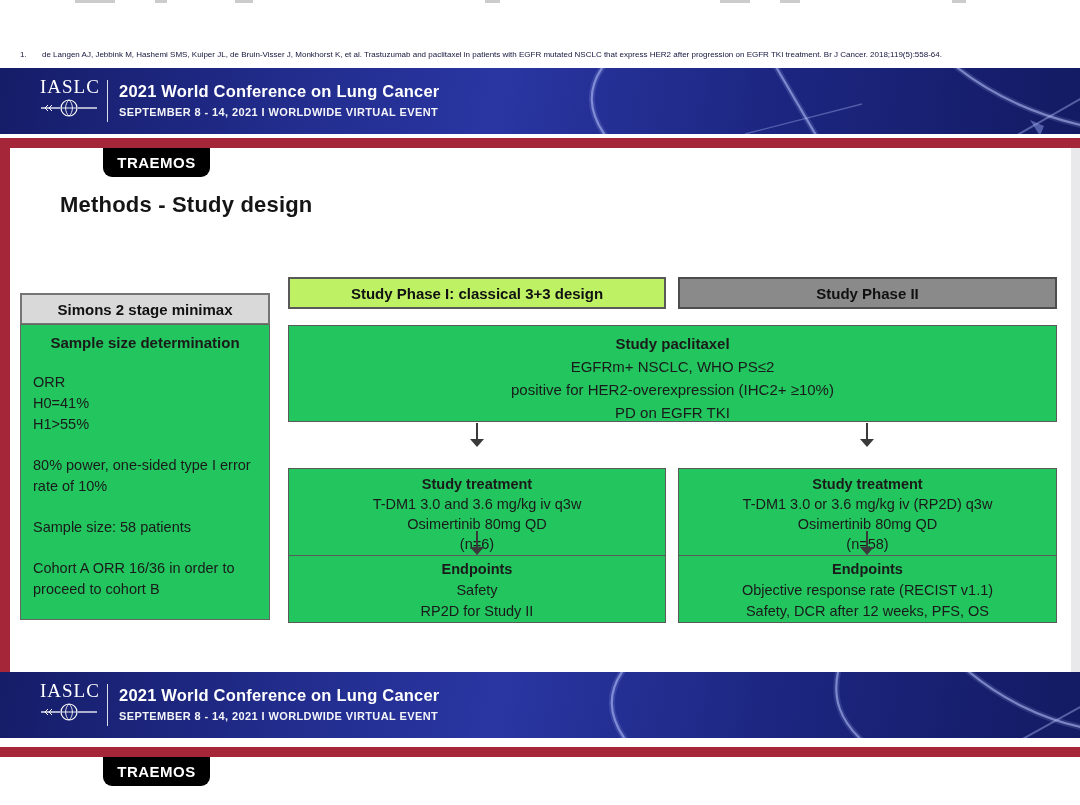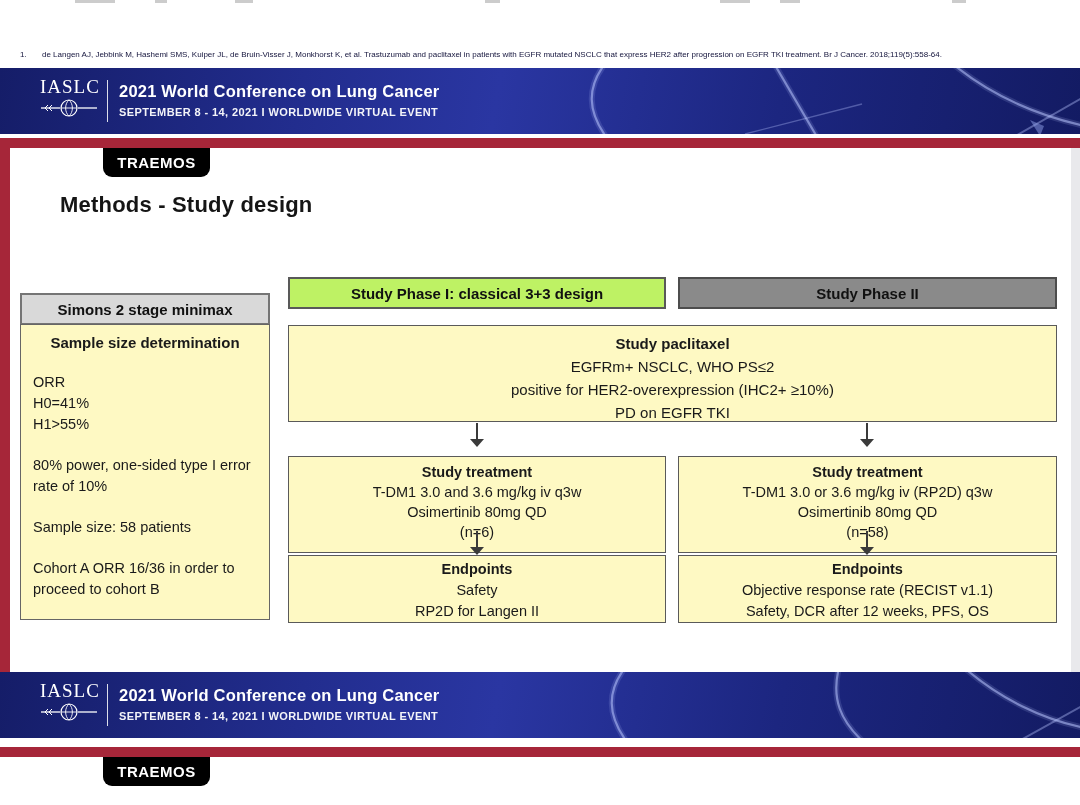--- a/index.html
+++ b/index.html
@@ -59,36 +59,36 @@
     position:absolute;top:277px;height:32px;box-sizing:border-box;
     display:flex;align-items:center;justify-content:center;
     font-size:15px;font-weight:bold;color:#111;
   }
   .col-head-1{left:20px;width:250px;background:#d9d9d9;border:2px solid #757575;margin-top:16px;}
   .col-head-2{left:288px;width:378px;background:#bef264;border:2px solid #595959;}
   .col-head-3{left:678px;width:379px;background:#8a8a8a;border:2px solid #4d4d4d;}
 
   
   .fbox{
-    position:absolute;box-sizing:border-box;background:#fef9c3;border:1.5px solid #5a5a5a;
+    position:absolute;box-sizing:border-box;background:#22c55e;border:1.5px solid #5a5a5a;
     color:#1a1a1a;text-align:center;
   }
   .fbox .fbox-title{font-weight:bold;}
 
   .sample-box{left:20px;top:324px;width:250px;height:296px;text-align:left;border-color:#666;}
   .sample-box .fbox-title{text-align:center;font-size:15px;padding-top:9px;}
   .sample-box .s-line{font-size:14.5px;line-height:21px;padding:0 8px 0 12px;}
   .sample-box .s-gap{height:20px;}
   .sample-box .s-first{margin-top:21px;}
 
   .pop-box{left:288px;top:325px;width:769px;height:97px;}
   .pop-box div{font-size:15px;line-height:23px;}
   .pop-box .fbox-title{padding-top:6px;}
 
-  .treat-box{top:456px;height:97px;}
+  .treat-box{top:468px;height:97px;}
   .treat-box div{font-size:14.5px;line-height:20px;}
   .treat-box .fbox-title{padding-top:5px;}
   .treat-1{left:288px;width:378px;}
   .treat-2{left:678px;width:379px;}
 
   .end-box{top:555px;height:68px;}
   .end-box div{font-size:14.5px;line-height:21px;}
   .end-box .fbox-title{padding-top:3px;}
   .end-1{left:288px;width:378px;}
   .end-2{left:678px;width:379px;}
@@ -213,21 +213,21 @@
       <div class="head"></div>
     </div>
   <div class="arrow" style="left:860px;top:531px;">
       <div class="stem"></div>
       <div class="head"></div>
     </div>
 
   <div class="fbox end-box end-1">
     <div class="fbox-title">Endpoints</div>
     <div>Safety</div>
-    <div>RP2D for Langen II</div>
+    <div>RP2D for Study II</div>
   </div>
   <div class="fbox end-box end-2">
     <div class="fbox-title">Endpoints</div>
     <div>Objective response rate (RECIST v1.1)</div>
     <div>Safety, DCR after 12 weeks, PFS, OS</div>
   </div>
 
   <div class="right-edge"></div>
 
   <div class="banner banner-bottom">

